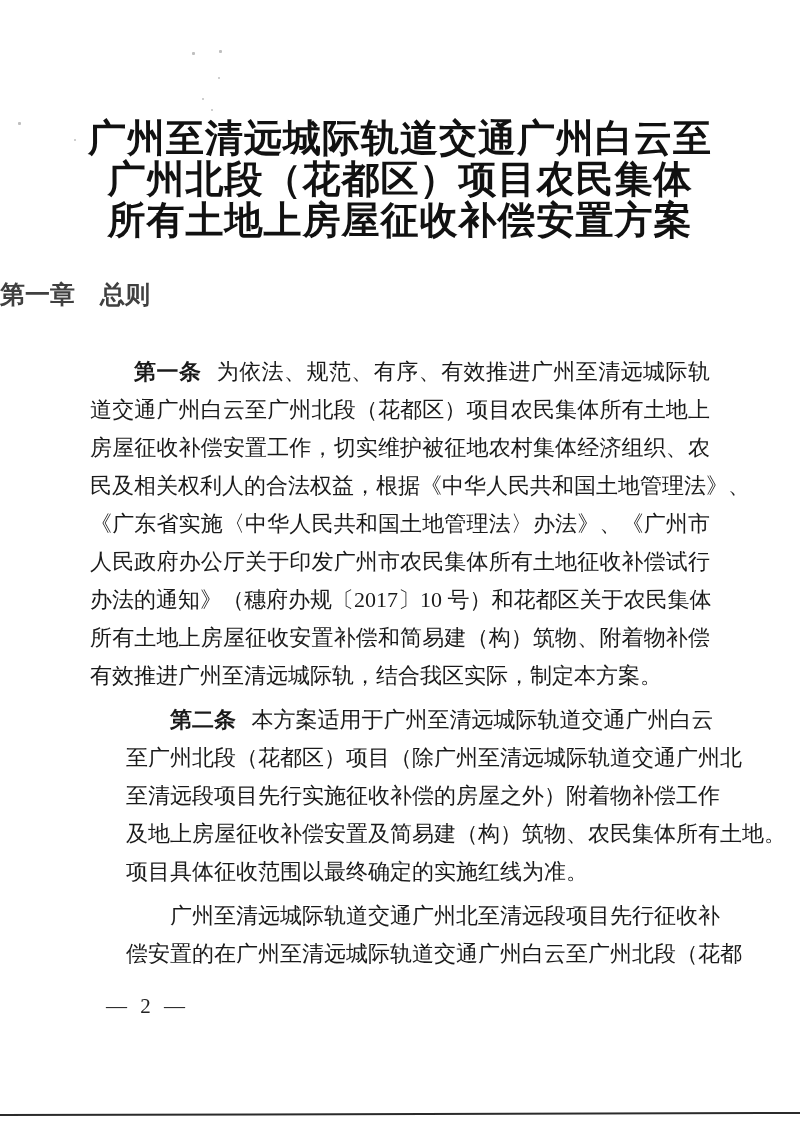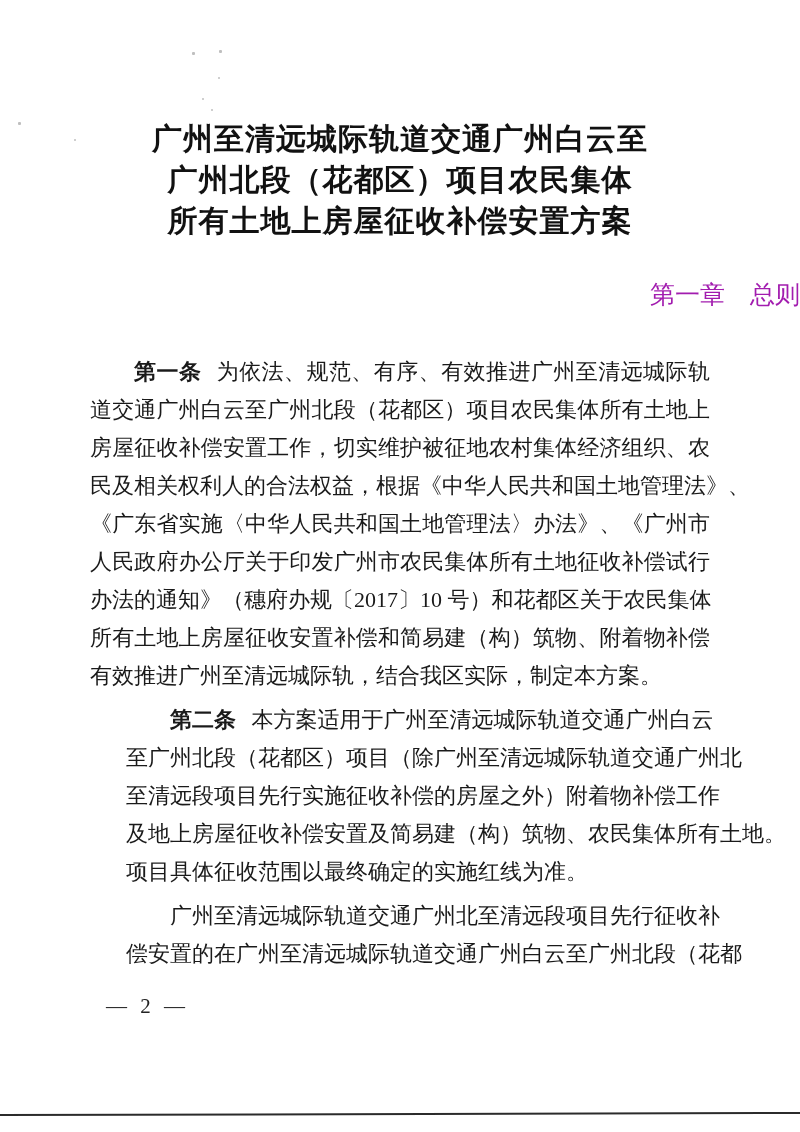--- a/index.html
+++ b/index.html
@@ -13,36 +13,36 @@
     color: #1c1c1c;
   }
   .title {
     position: absolute;
     top: 118px;
     left: 0;
     right: 0;
     text-align: center;
     font-family: "Liberation Sans", sans-serif;
     font-weight: 700;
-    font-size: 30px;
+    font-size: 38px;
     line-height: 41px;
     letter-spacing: 1px;
     color: #111;
   }
   .chapter {
     position: absolute;
     top: 277px;
     left: 0;
     right: 0;
-    text-align: right;
+    text-align: left;
     font-family: "Liberation Sans", sans-serif;
-    font-weight: 400;
+    font-weight: 700;
     font-size: 25px;
     line-height: 34px;
-    color: #a21caf;
+    color: #404040;
   }
   .body-text {
     position: absolute;
     top: 353px;
     left: 90px;
     width: 620px;
     font-family: "Liberation Serif", serif;
     font-size: 22px;
     line-height: 38px;
     color: #1a1a1a;

